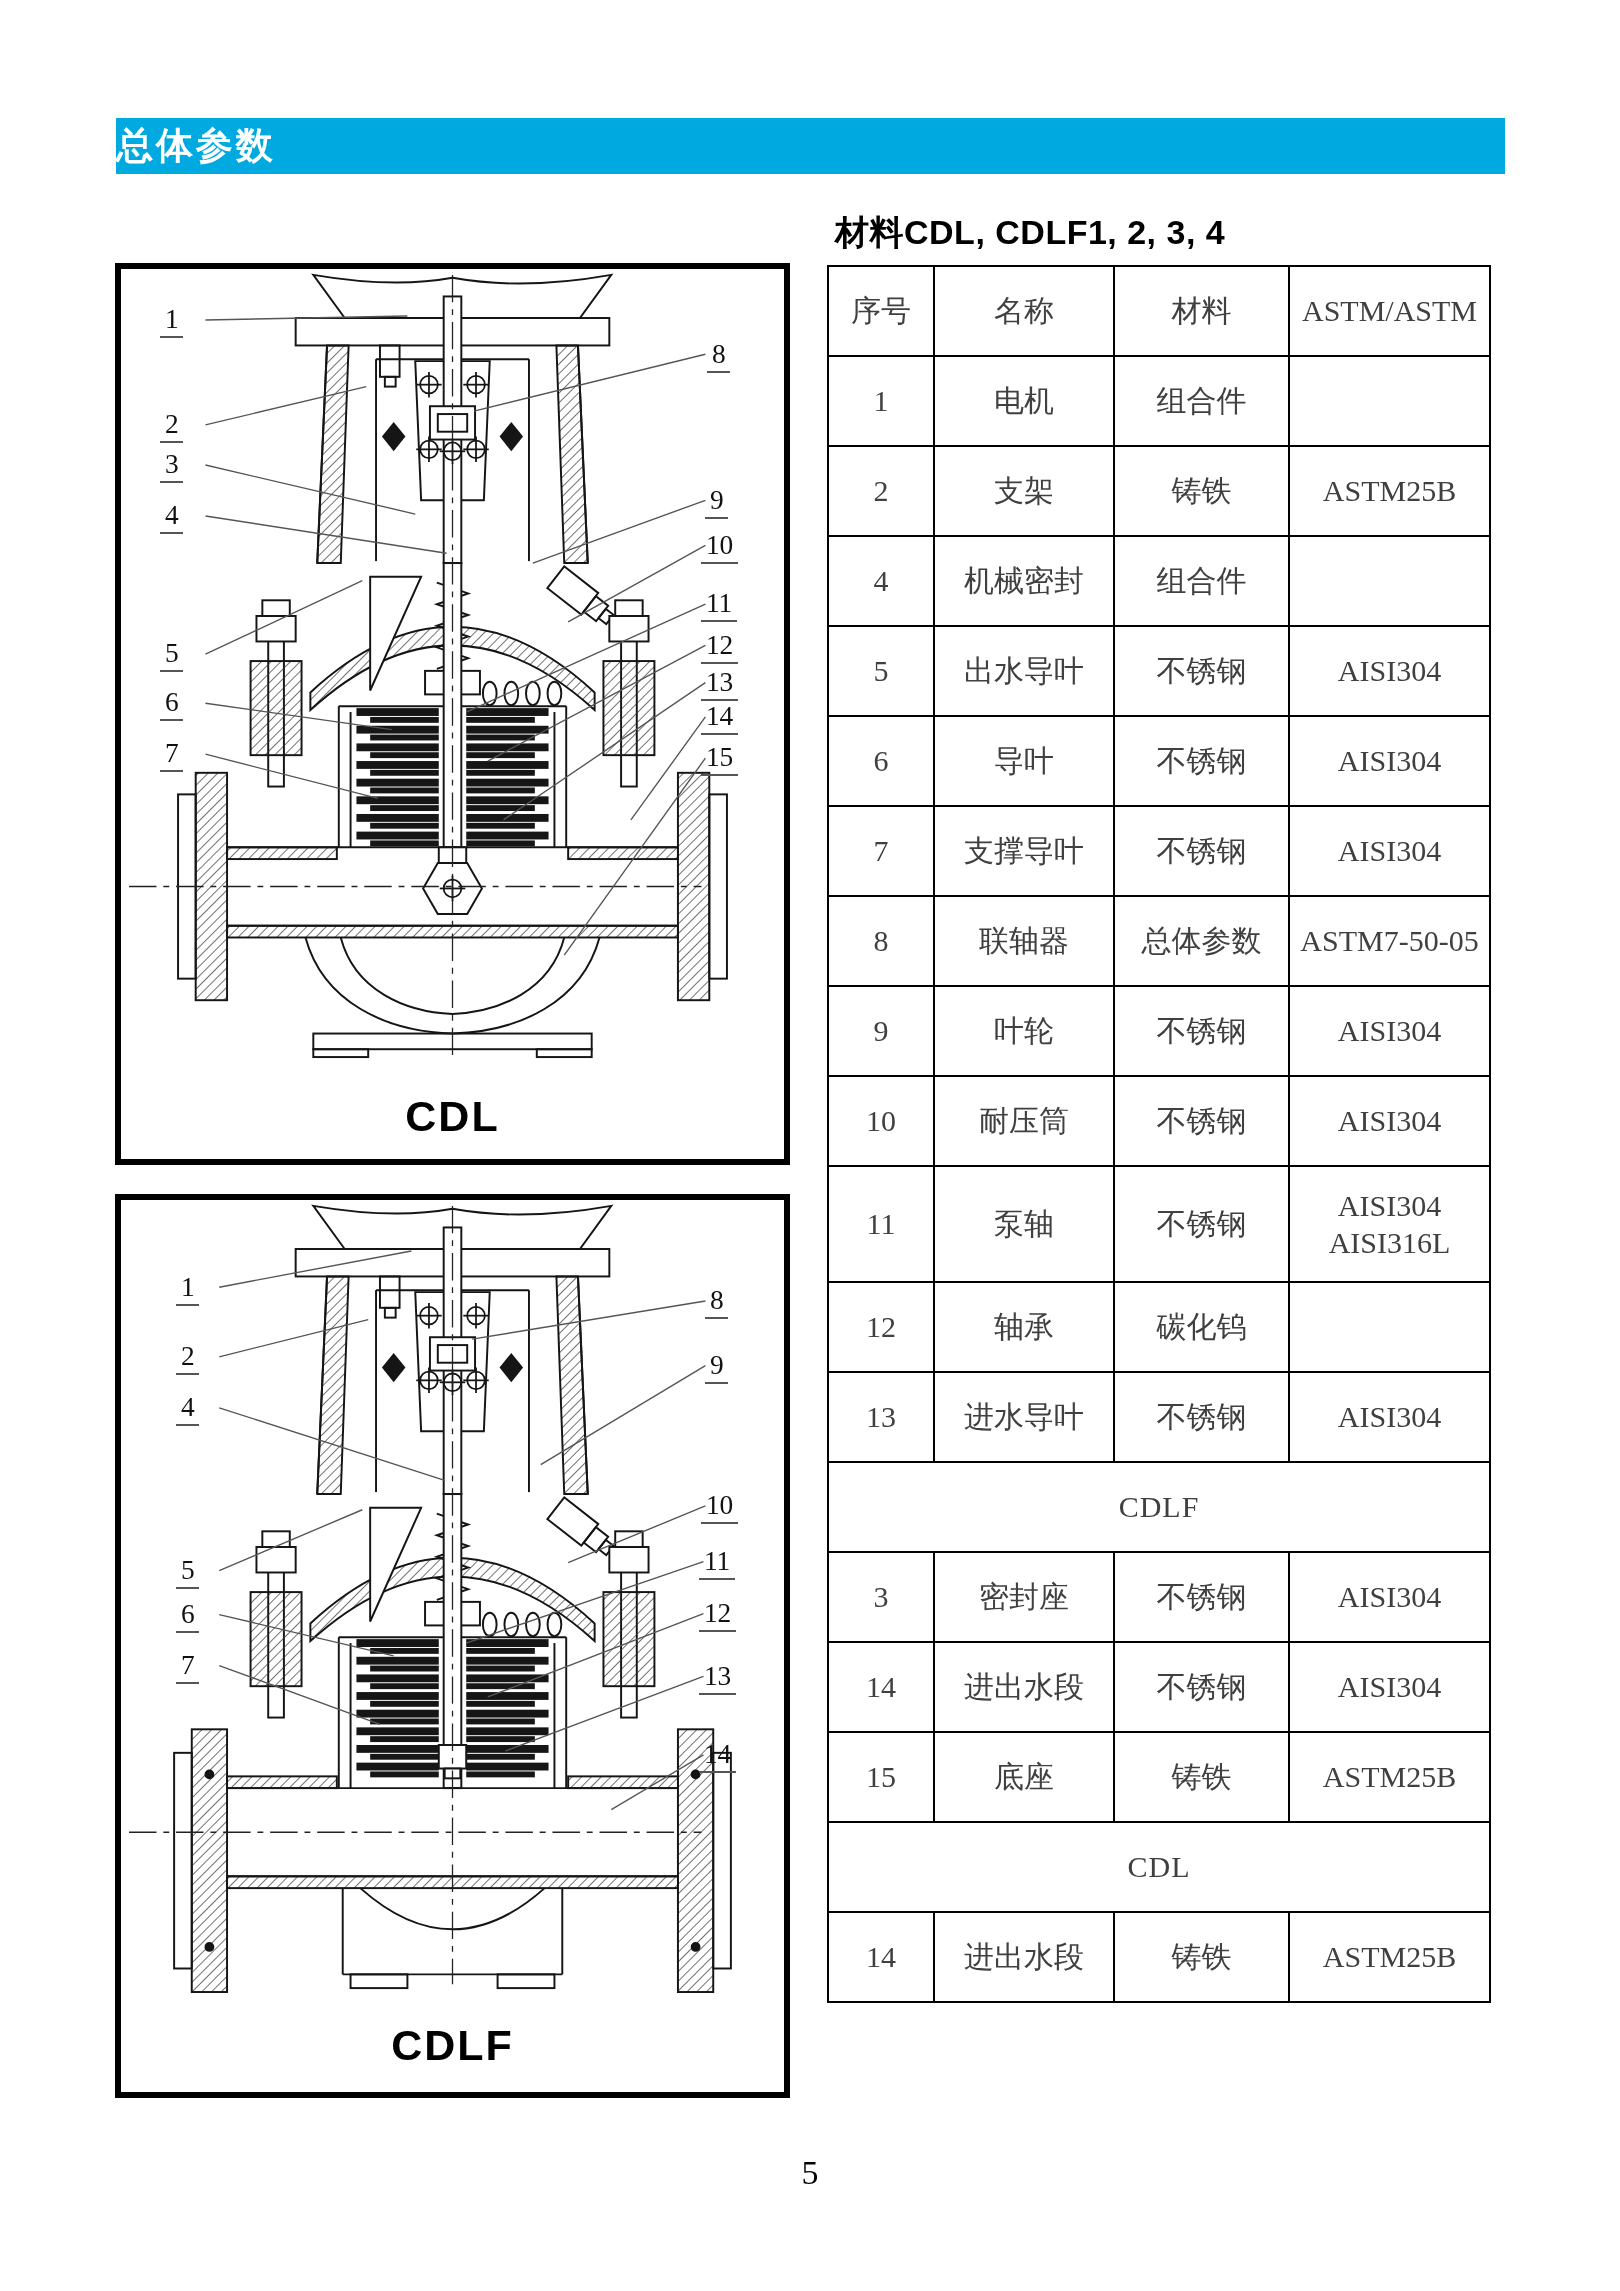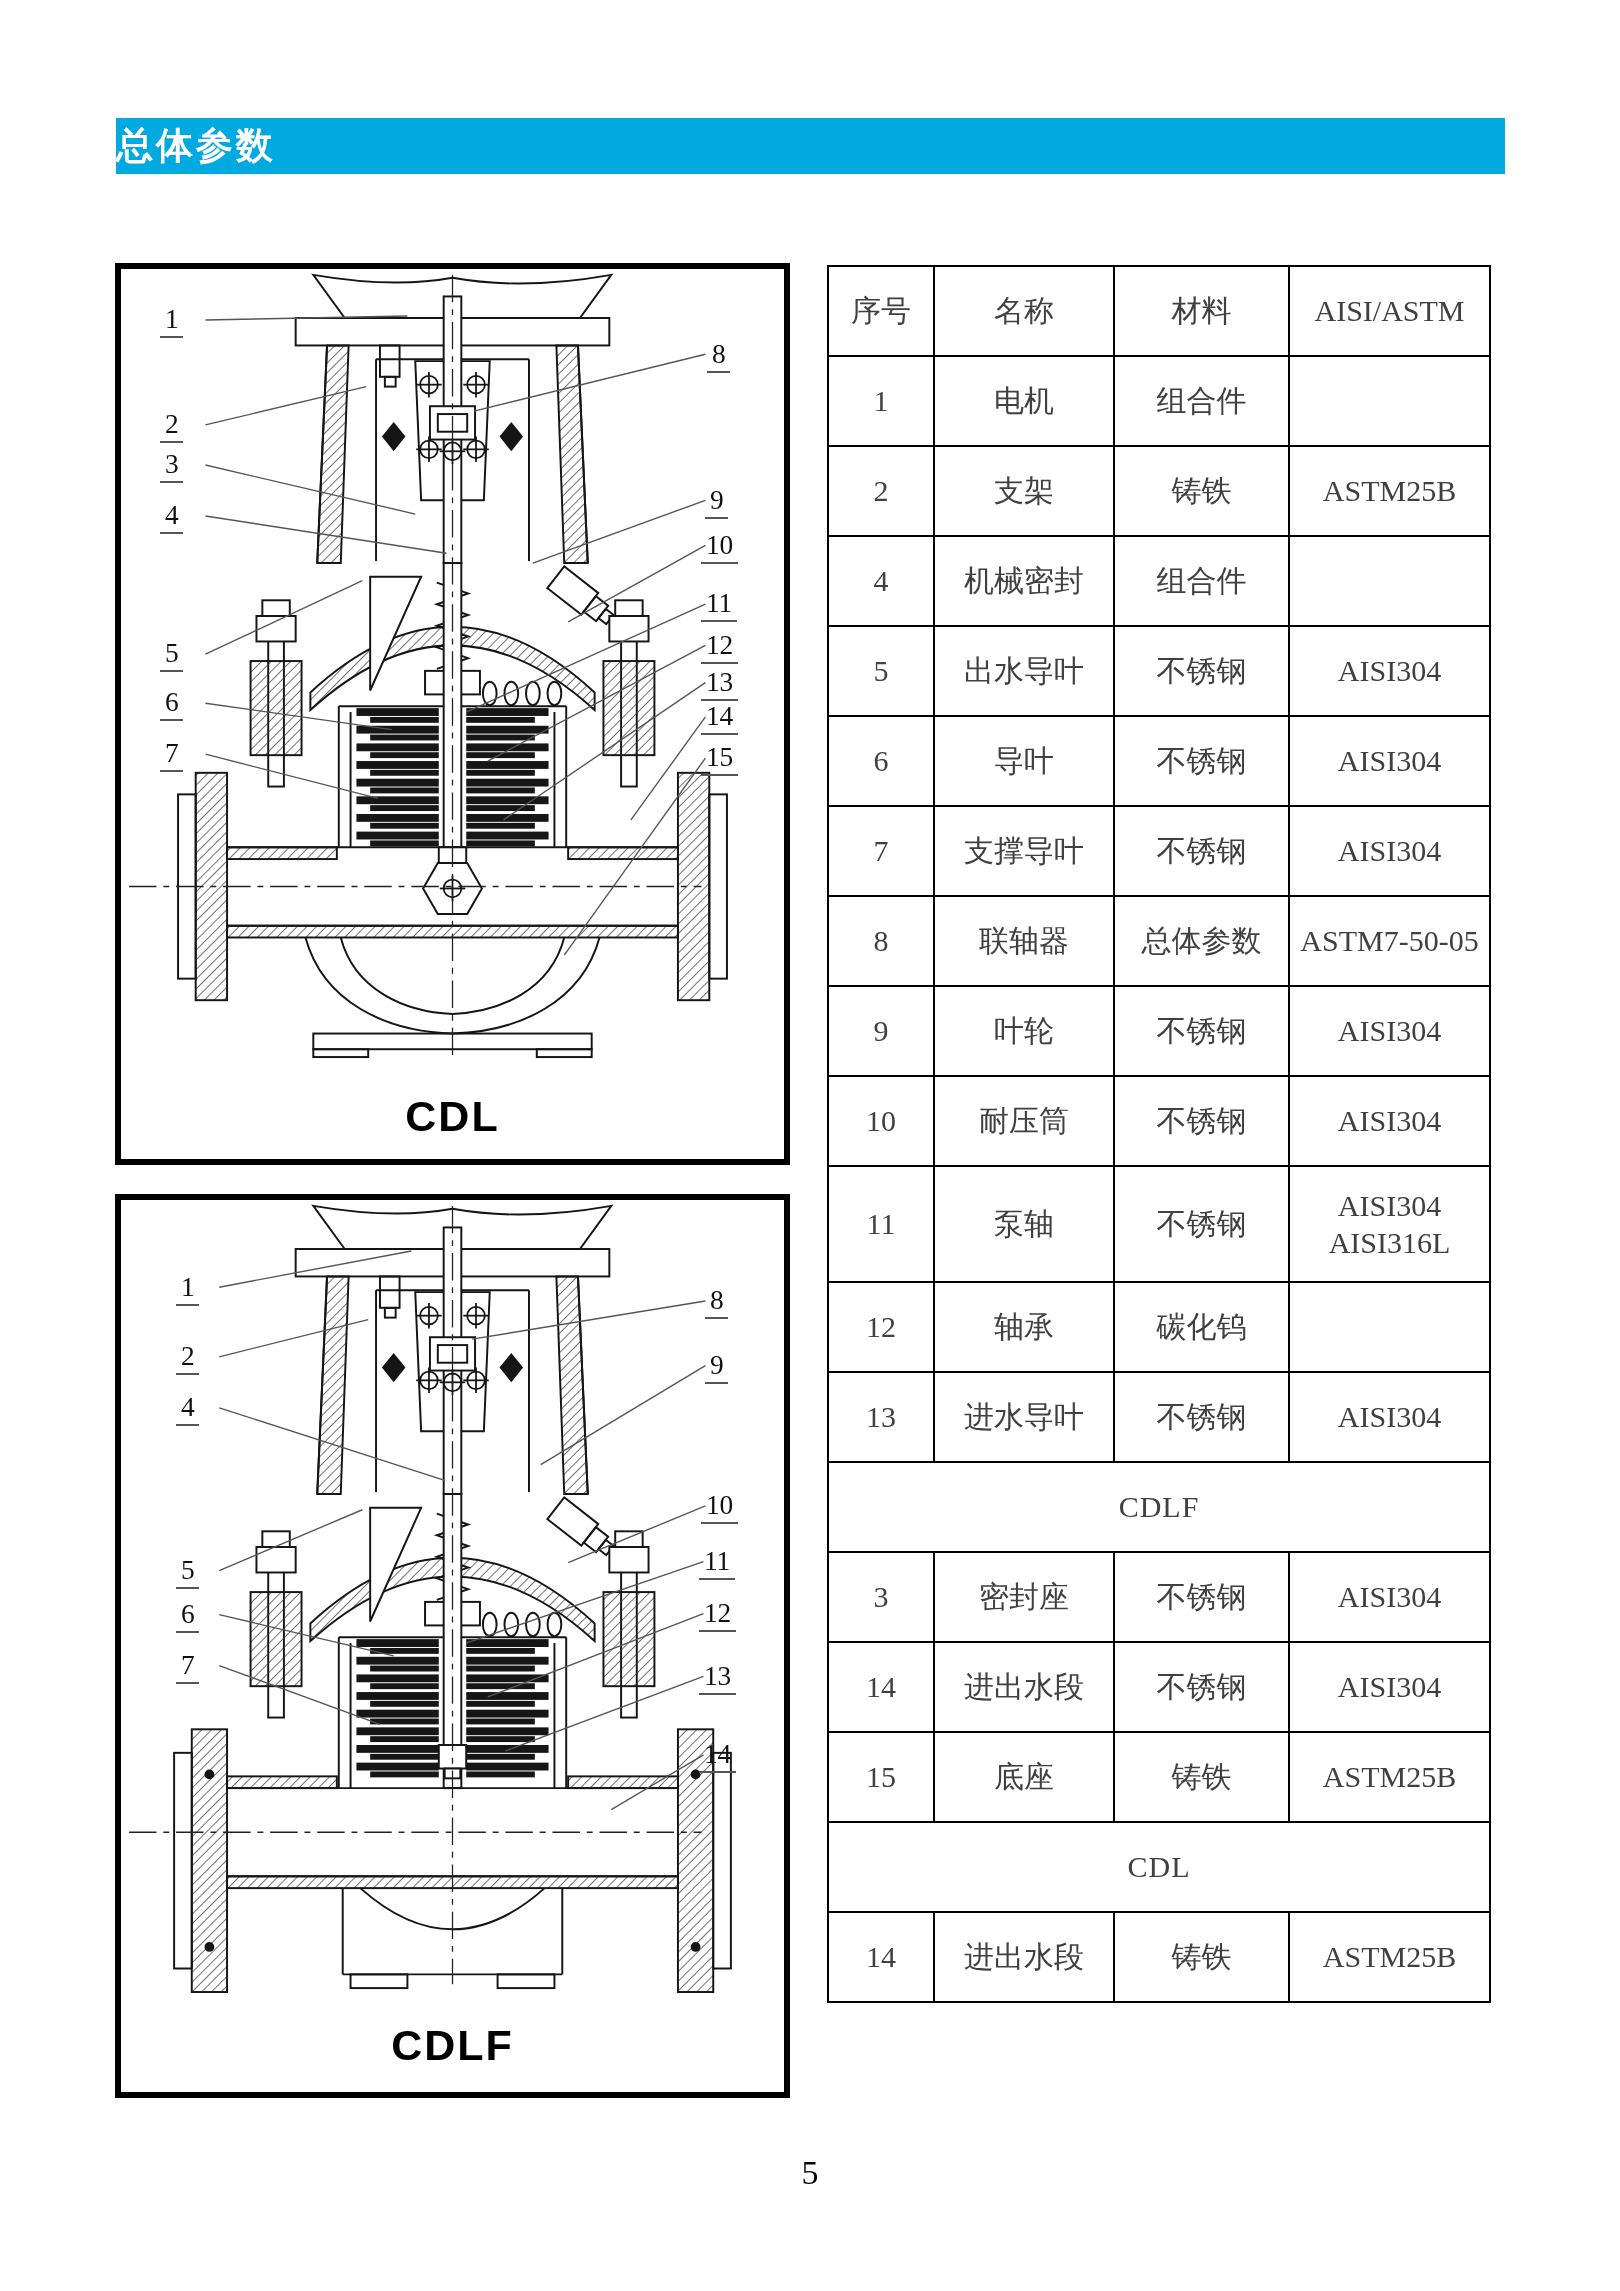--- a/index.html
+++ b/index.html
@@ -65,20 +65,21 @@
 </style>
 </head>
 <body>
 
 <div class="page">
 
   <div class="header-bar">
     <span>总体参数</span>
   </div>
 
+  <div class="section-title right">材料CDL, CDLF1, 2, 3, 4</div>
 
   <div class="diagram-box cdl">
     <svg width="663" height="890" viewBox="0 0 676 908">
       <defs>
         <pattern id="hatch" width="7" height="7" patternUnits="userSpaceOnUse" patternTransform="rotate(45)">
           <line x1="0" y1="0" x2="0" y2="7" stroke="#333" stroke-width="1.4"></line>
         </pattern>
         <g id="bolt" stroke="#151515" stroke-width="1.8" fill="none">
           <circle r="9"></circle>
           <line x1="-13" y1="0" x2="13" y2="0"></line>
@@ -314,21 +315,21 @@
           <col class="c1">
           <col class="c2">
           <col class="c3">
           <col class="c4">
         </colgroup>
     <thead>
           <tr>
             <th>序号</th>
             <th>名称</th>
             <th>材料</th>
-            <th>AISI/ASTM</th>
+            <th>ASTM/ASTM</th>
           </tr>
         </thead>
         <tbody>
           <tr>
             <td>1</td>
             <td>电机</td>
             <td>组合件</td>
             <td></td>
           </tr>
           <tr>

